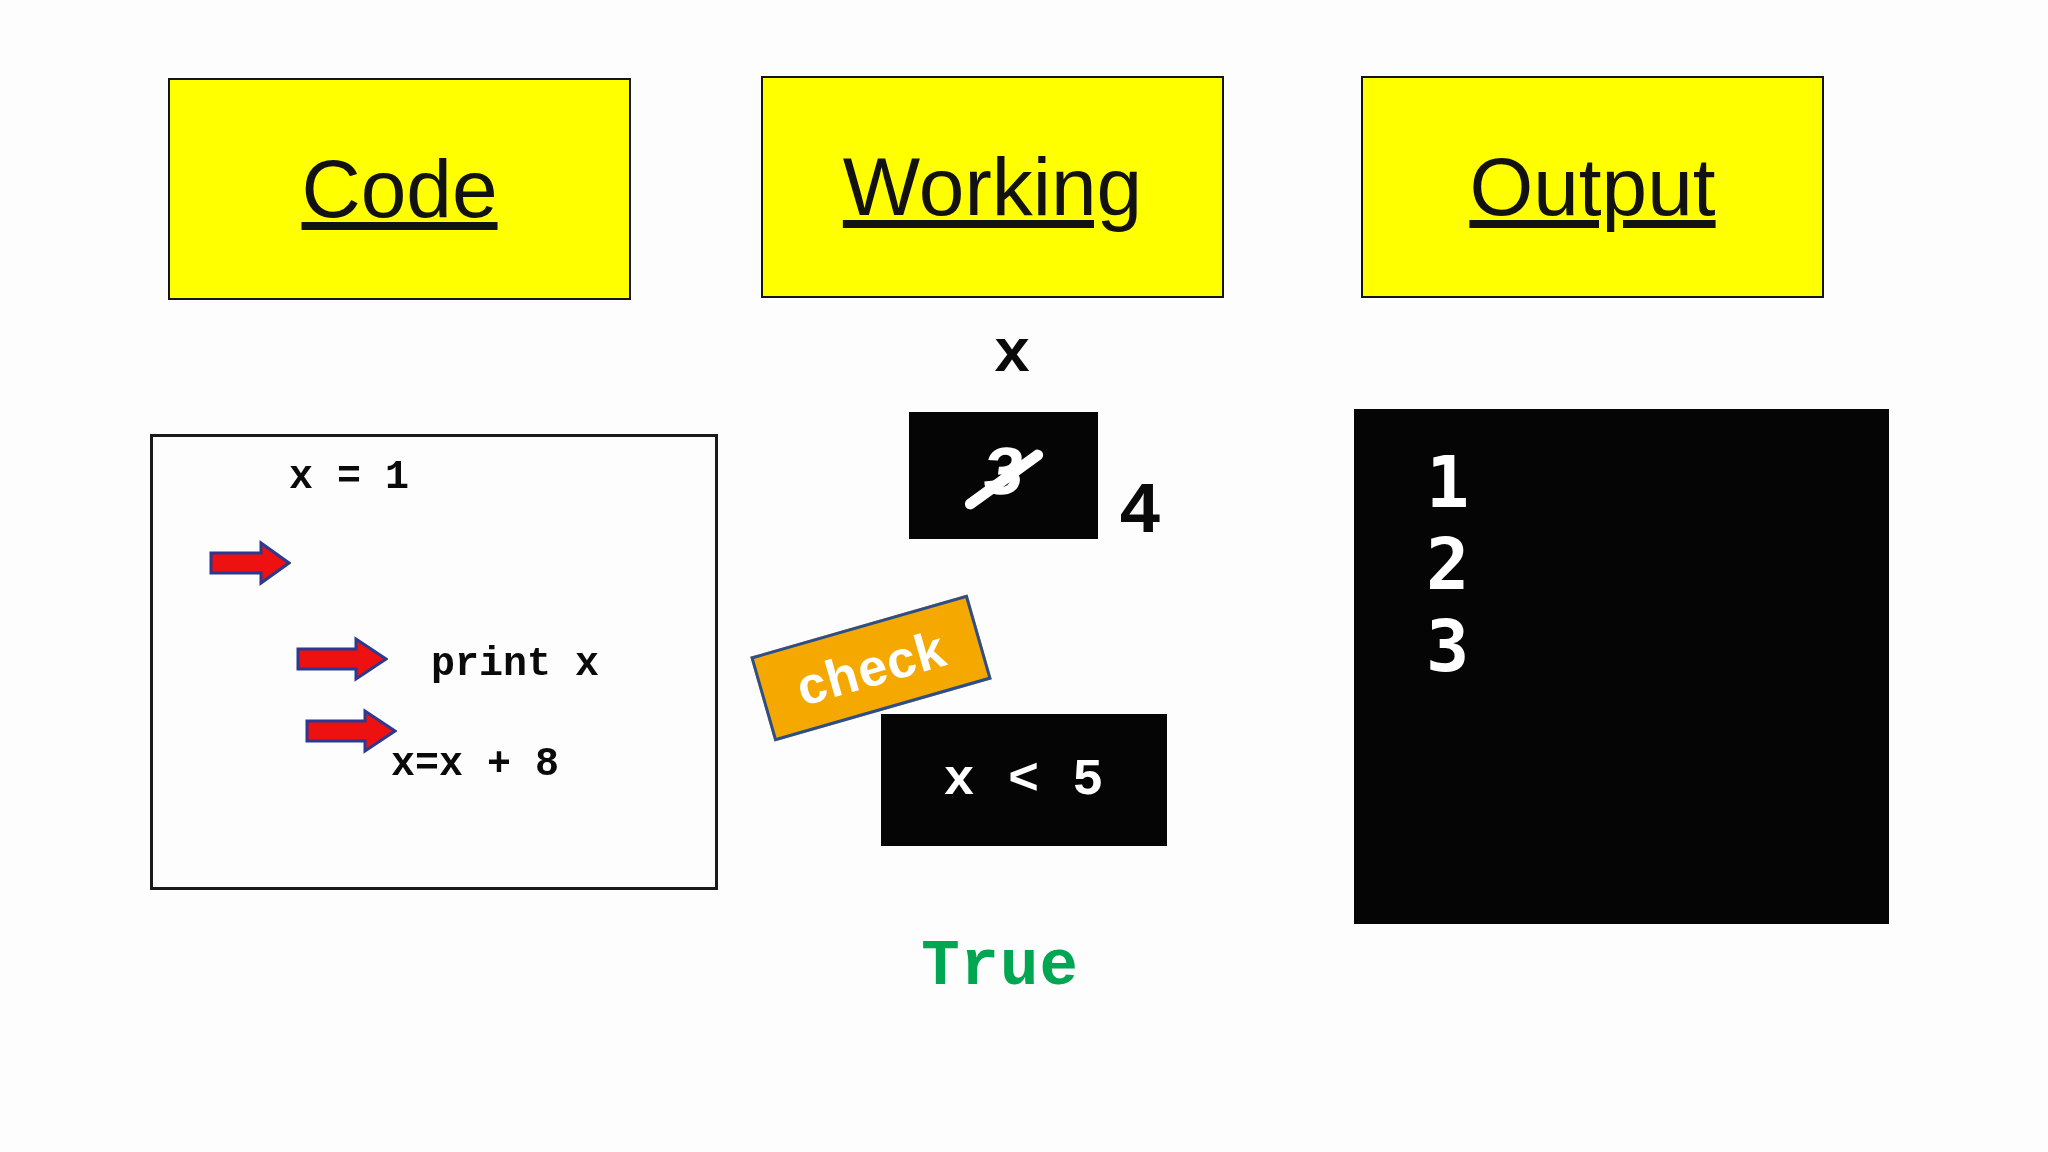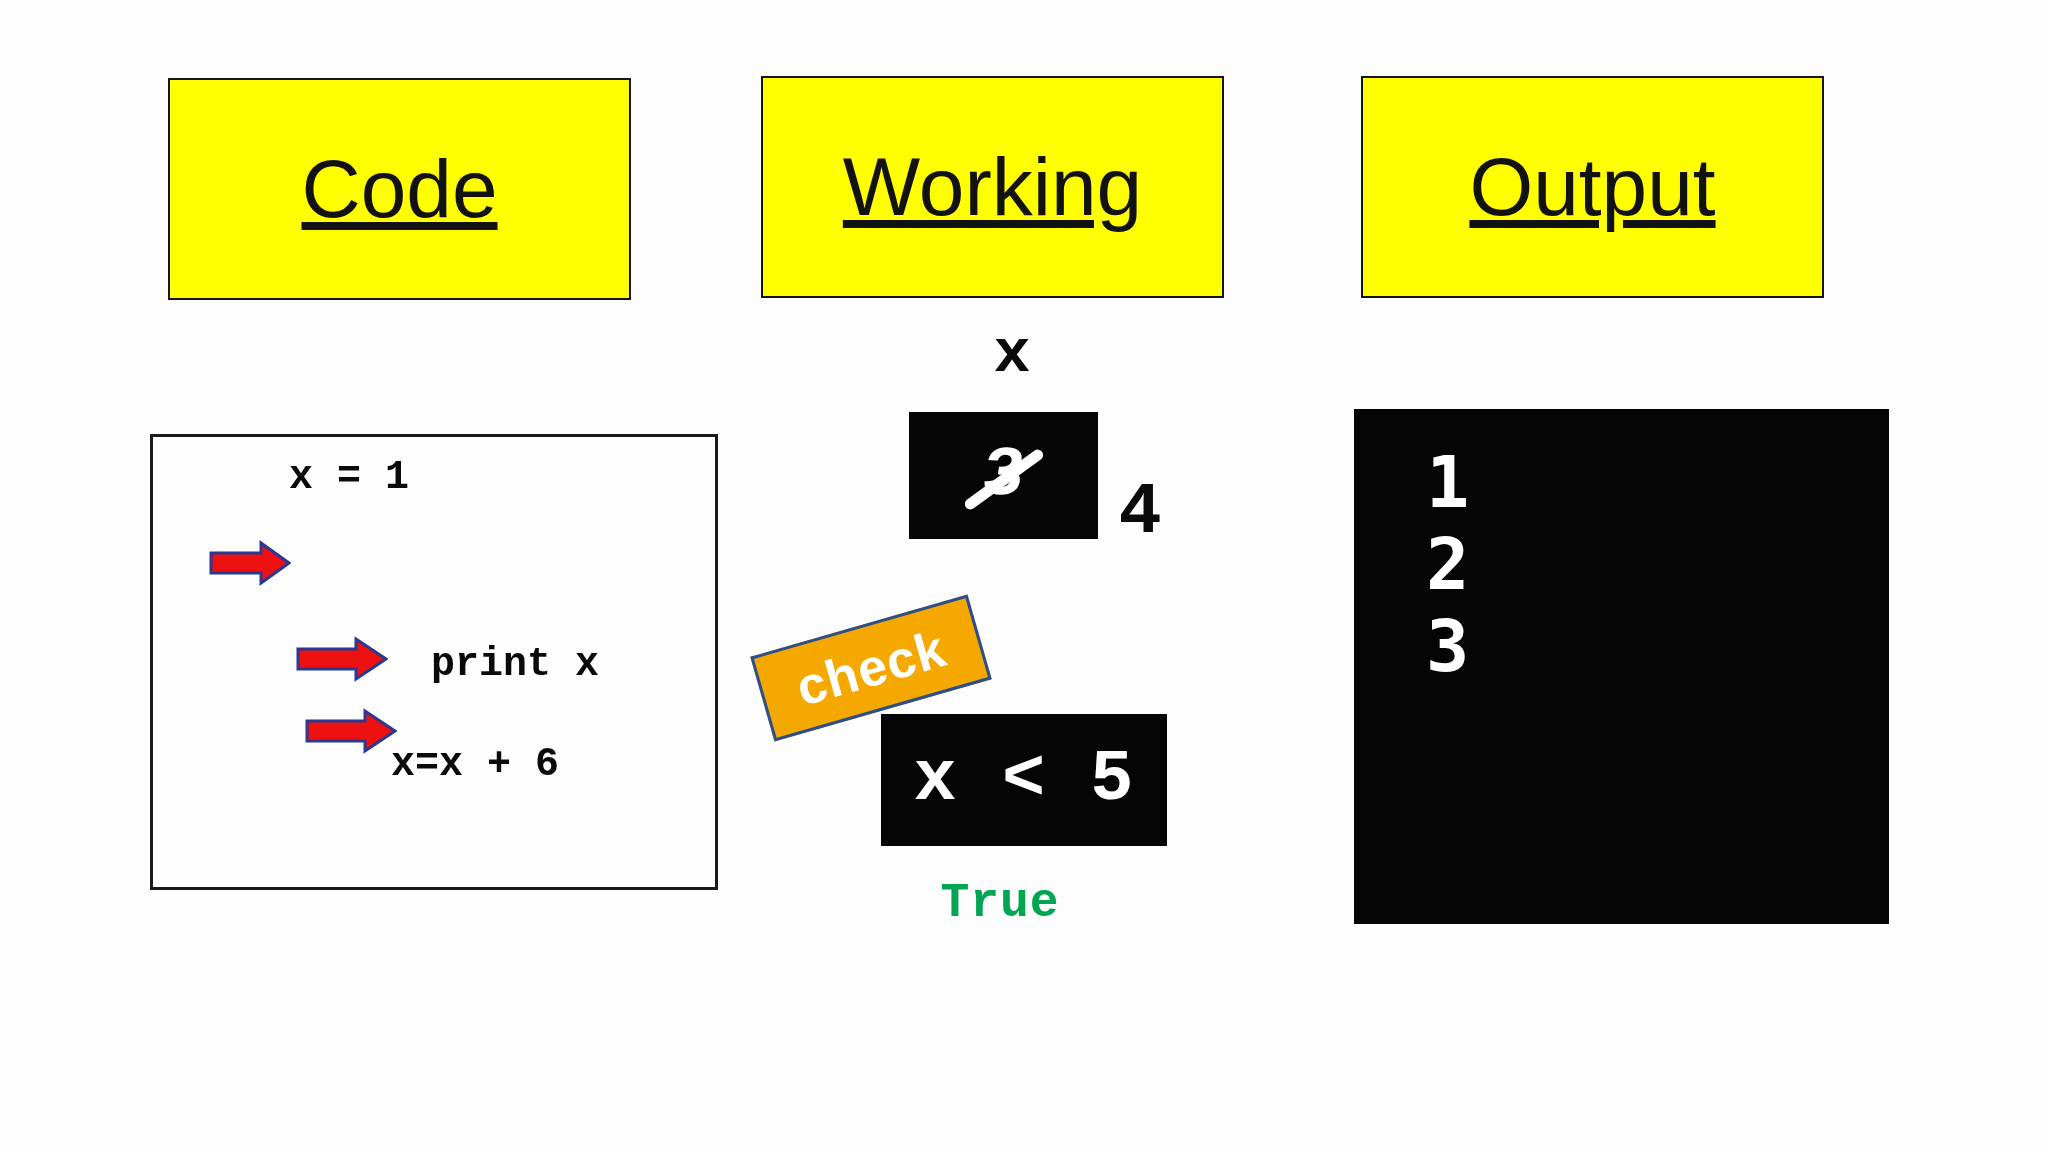--- a/index.html
+++ b/index.html
@@ -76,25 +76,25 @@
     display:flex;align-items:center;justify-content:center;
     font-size:52px;font-weight:bold;color:var(--tag-text,#FFFFFF);
     letter-spacing:1px;box-sizing:border-box;
   }
   .cond-box{
     position:absolute;left:881px;top:714px;width:286px;height:132px;
     background:var(--box-bg,#050505);
     display:flex;align-items:center;justify-content:center;
   }
   .cond-text{
-    font-size:72px;color:var(--box-text,#FFFFFF);white-space:pre;letter-spacing:1px;
+    font-size:52px;color:var(--box-text,#FFFFFF);white-space:pre;letter-spacing:1px;
   }
   .result-true{
-    position:absolute;left:879px;top:866px;width:242px;
-    text-align:center;font-size:48px;line-height:74px;
+    position:absolute;left:879px;top:930px;width:242px;
+    text-align:center;font-size:64px;line-height:74px;
     color:var(--true-green,#00A651);letter-spacing:1px;
   }
 
   
   .console{
     position:absolute;left:1354px;top:409px;width:535px;height:515px;
     background:var(--box-bg,#050505);
     padding:32px 0 0 72px;box-sizing:border-box;
   }
   .console-line{
@@ -113,21 +113,21 @@
   <div class="col-header hdr-output">
     <span>Output</span>
   </div>
   <div class="col-header hdr-working">
     <span>Working</span>
   </div>
 
   <div class="code-panel">
     <div class="code-line cl-1">x = 1</div>
     <div class="code-line cl-3">print x</div>
-    <div class="code-line cl-4">x=x + 6</div>
+    <div class="code-line cl-4">x=x + 8</div>
 
     <div class="arrow ar-1">
       <svg width="82" height="46" viewBox="0 0 82 46">
           <path d="M2,13 H52 V3 L80,23 L52,43 V33 H2 Z"></path>
         </svg>
     </div>
     <div class="arrow ar-2">
       <svg width="92" height="46" viewBox="0 0 92 46">
           <path d="M2,13 H60 V3 L90,23 L60,43 V33 H2 Z"></path>
         </svg>

